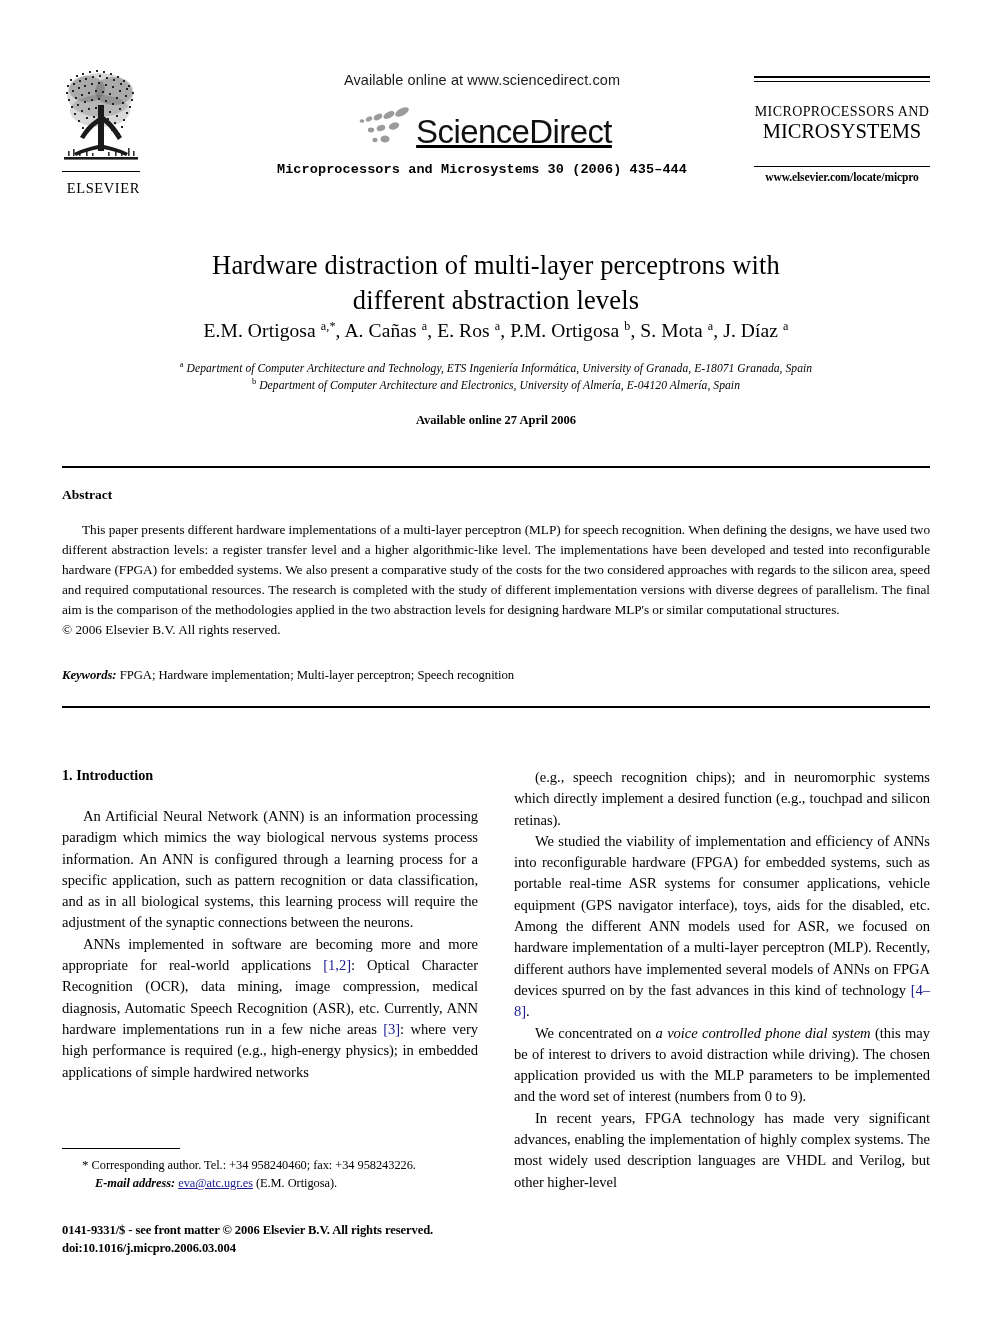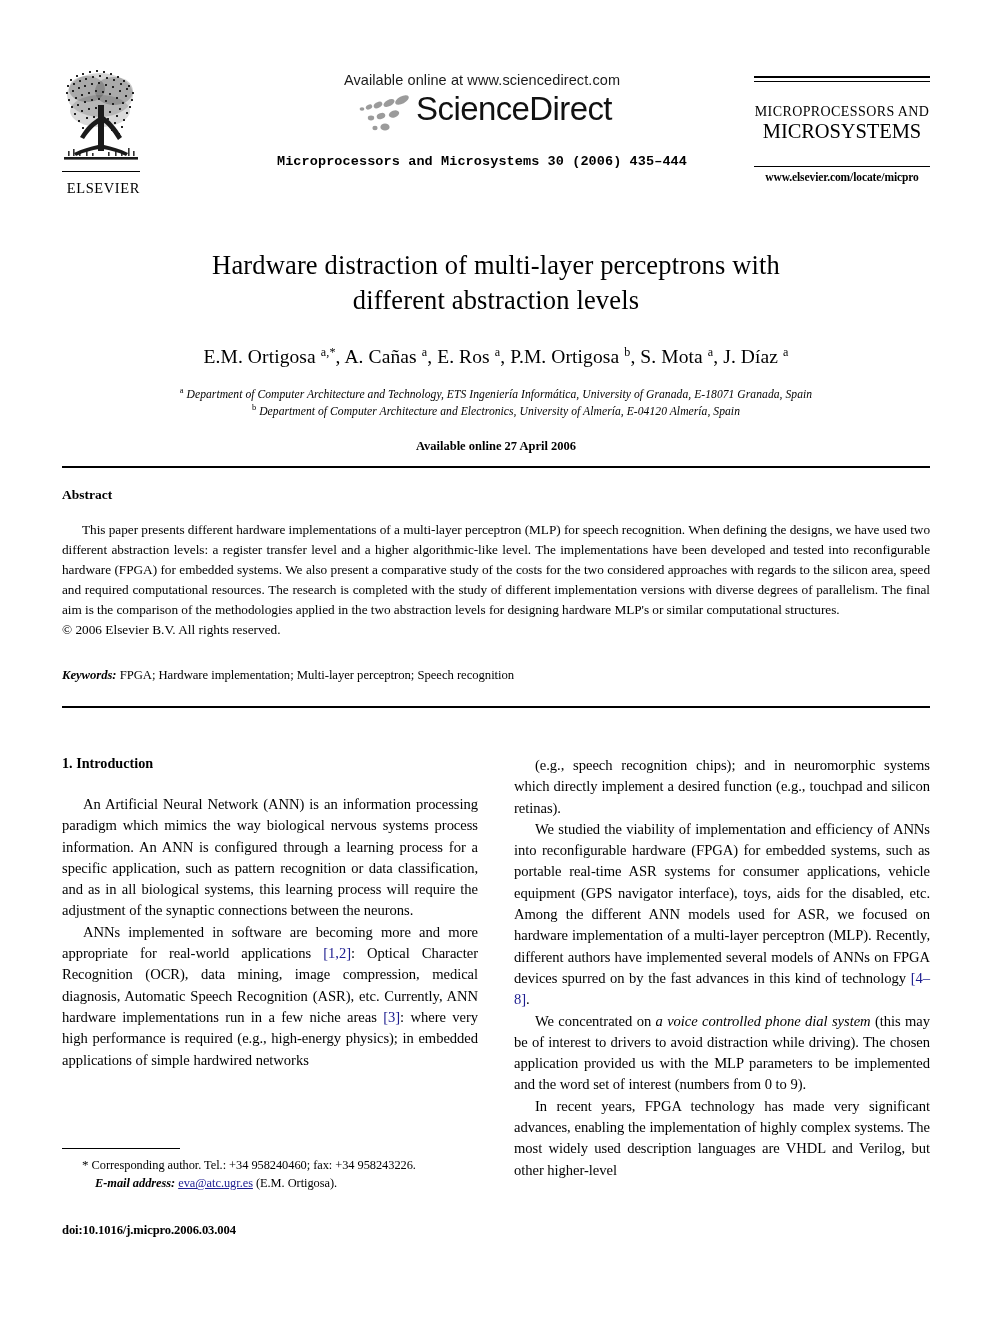--- a/index.html
+++ b/index.html
@@ -58,27 +58,28 @@
     left: 205px;
     top: 10px;
     width: 430px;
     text-align: center;
   }
   .sd-avail {
     font-family: "Liberation Sans", sans-serif;
     font-size: 14.5px;
     color: #1a1a1a;
     letter-spacing: 0.1px;
-    margin-bottom: 4px;
+    margin-bottom: 12px;
   }
   .sd-logo-row {
     display: flex;
-    align-items: flex-start;
+    align-items: flex-end;
     justify-content: center;
     height: 48px;
+    text-decoration: underline;
   }
   .sd-dots { width: 62px; height: 44px; display:block; }
   .sd-word {
     font-family: "Liberation Sans", sans-serif;
     font-size: 33px;
     font-weight: 400;
     letter-spacing: -0.6px;
     color: #111111;
     line-height: 1;
     margin-left: 2px;
@@ -138,21 +139,20 @@
   }
   .paper-title {
     font-family: "Liberation Serif", serif;
     font-size: 26.5px;
     font-weight: normal;
     line-height: 1.32;
     letter-spacing: 0.15px;
     margin: 0;
   }
   .authors {
-    margin-top: 26px;
     font-family: "Liberation Serif", serif;
     font-size: 19.5px;
     letter-spacing: 0.1px;
     line-height: 1.3;
   }
   .authors sup {
     font-size: 0.62em;
     vertical-align: super;
     line-height: 0;
   }
@@ -227,21 +227,21 @@
   
   .columns {
     position: absolute;
     left: 62px;
     top: 755px;
     width: 868px;
     height: 430px;
   }
   .col {
     position: absolute;
-    top: 0;
+    top: 12px;
     width: 416px;
   }
   .col-left  { left: 0px; }
   .col-right { left: 452px; }
 
   .section-head {
     font-family: "Liberation Serif", serif;
     font-size: 14.2px;
     font-weight: bold;
     margin: 0 0 22px 0;
@@ -521,16 +521,17 @@
       <span>Corresponding author. Tel.: +34 958240460; fax: +34 958243226.</span>
     </div>
     <div class="footnote-line" style="padding-left:13px;text-indent:0;">
       <span class="footnote-email-label">E-mail address:</span>
       <a class="email-link" href="#">eva@atc.ugr.es</a>
       <span>(E.M. Ortigosa).</span>
     </div>
   </div>
 
   <div class="imprint">
+    <div>0141-9331/$ - see front matter © 2006 Elsevier B.V. All rights reserved.</div>
     <div>doi:10.1016/j.micpro.2006.03.004</div>
   </div>
 
 </div>
 
 </body></html>

